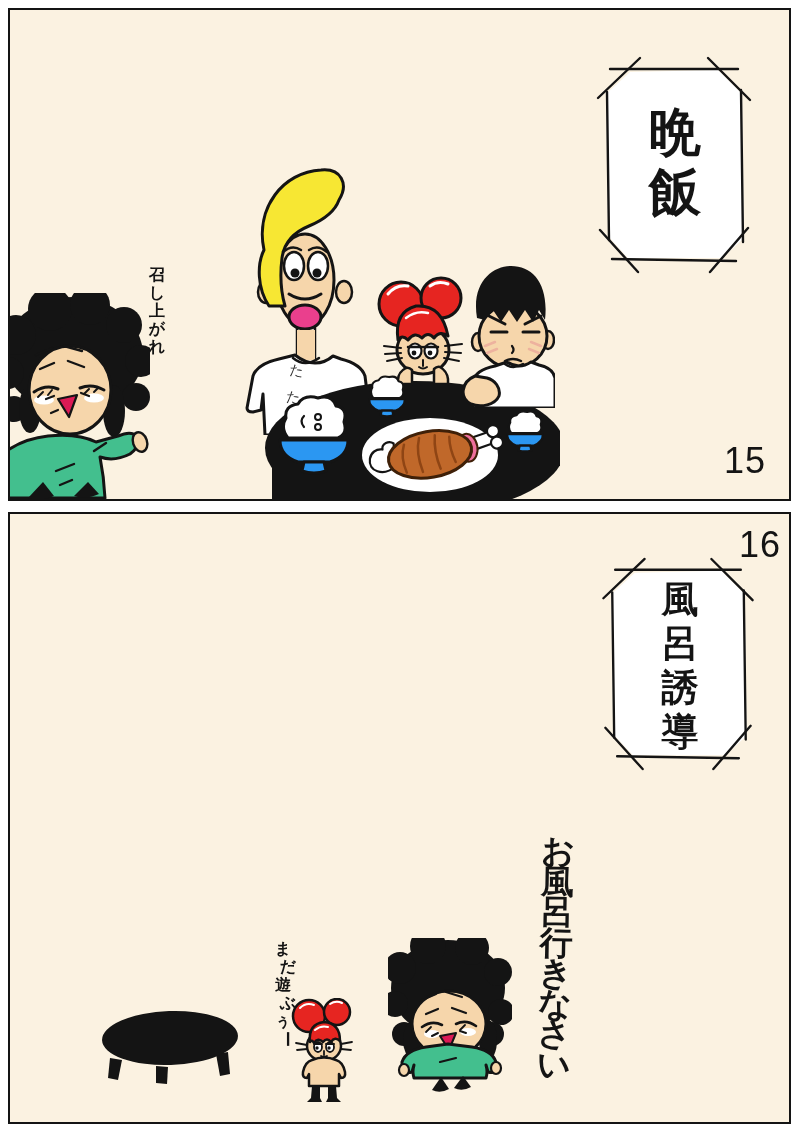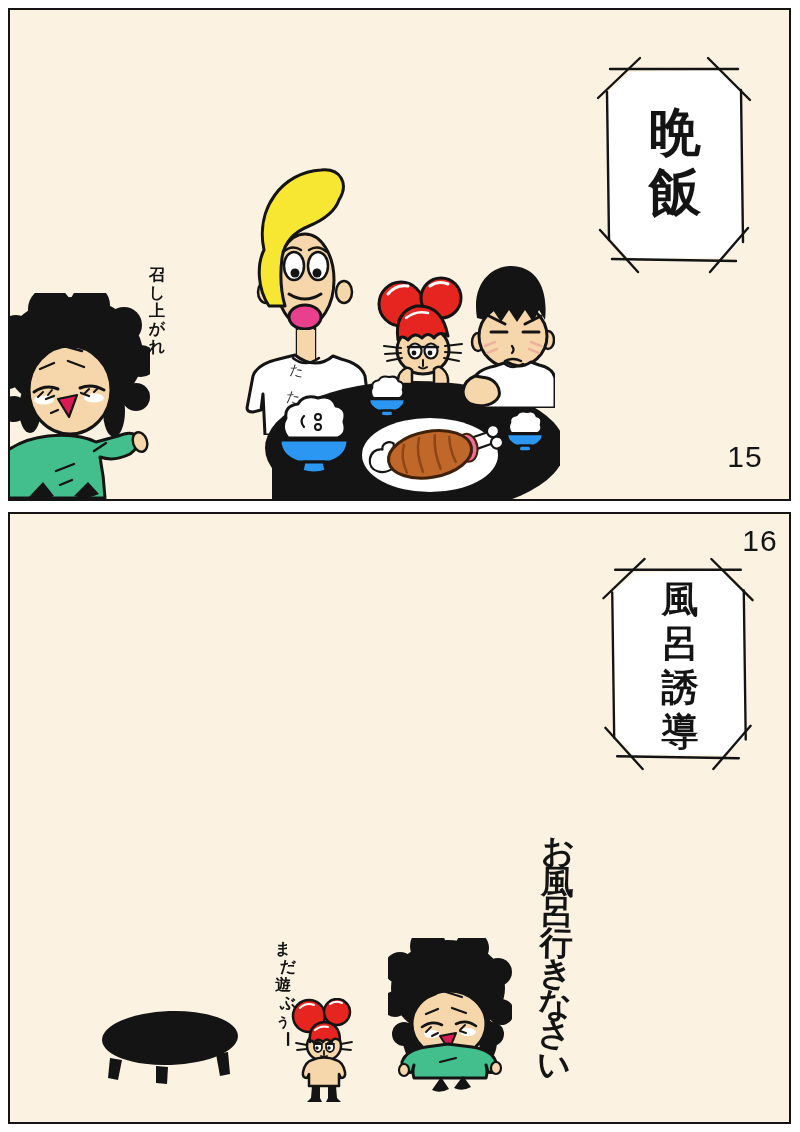--- a/index.html
+++ b/index.html
@@ -33,21 +33,21 @@
   .vtext span{display:block;}
   .vtext span.rot{transform:rotate(90deg);}
   .title1{font-size:52px;font-weight:700;line-height:60px;}
   .title2{font-size:37px;font-weight:700;line-height:44px;}
   .big-line{font-size:33px;font-weight:700;line-height:30.5px;transform:rotate(1.2deg);}
   .small-line{font-size:16px;font-weight:700;line-height:18px;}
   .wobble span:nth-child(odd){transform:translateX(-2px);}
   .wobble span:nth-child(even){transform:translateX(3px);}
   .wobble span.rot{transform:translateX(2px) rotate(90deg);}
   .shirt-line{font-size:14px;font-weight:400;line-height:27px;transform:rotate(7deg);color:#2a2a2a;}
-  .pagenum{font-size:30px;font-weight:500;letter-spacing:1px;text-align:center;}
+  .pagenum{font-size:36px;font-weight:500;letter-spacing:1px;text-align:center;}
 </style>
 </head>
 <body>
 
 <section class="panel" id="panel1">
 
   <svg class="abs" style="left:586px;top:46px" width="156" height="218" viewBox="0 0 156 218">
     <polygon points="34,16 122,14 146,38 148,182 126,202 32,202 12,180 10,38" fill="#ffffff"></polygon>
     <g class="s-ink" stroke-width="2.4" fill="none">
       <path d="M14,13 L142,13"></path>

